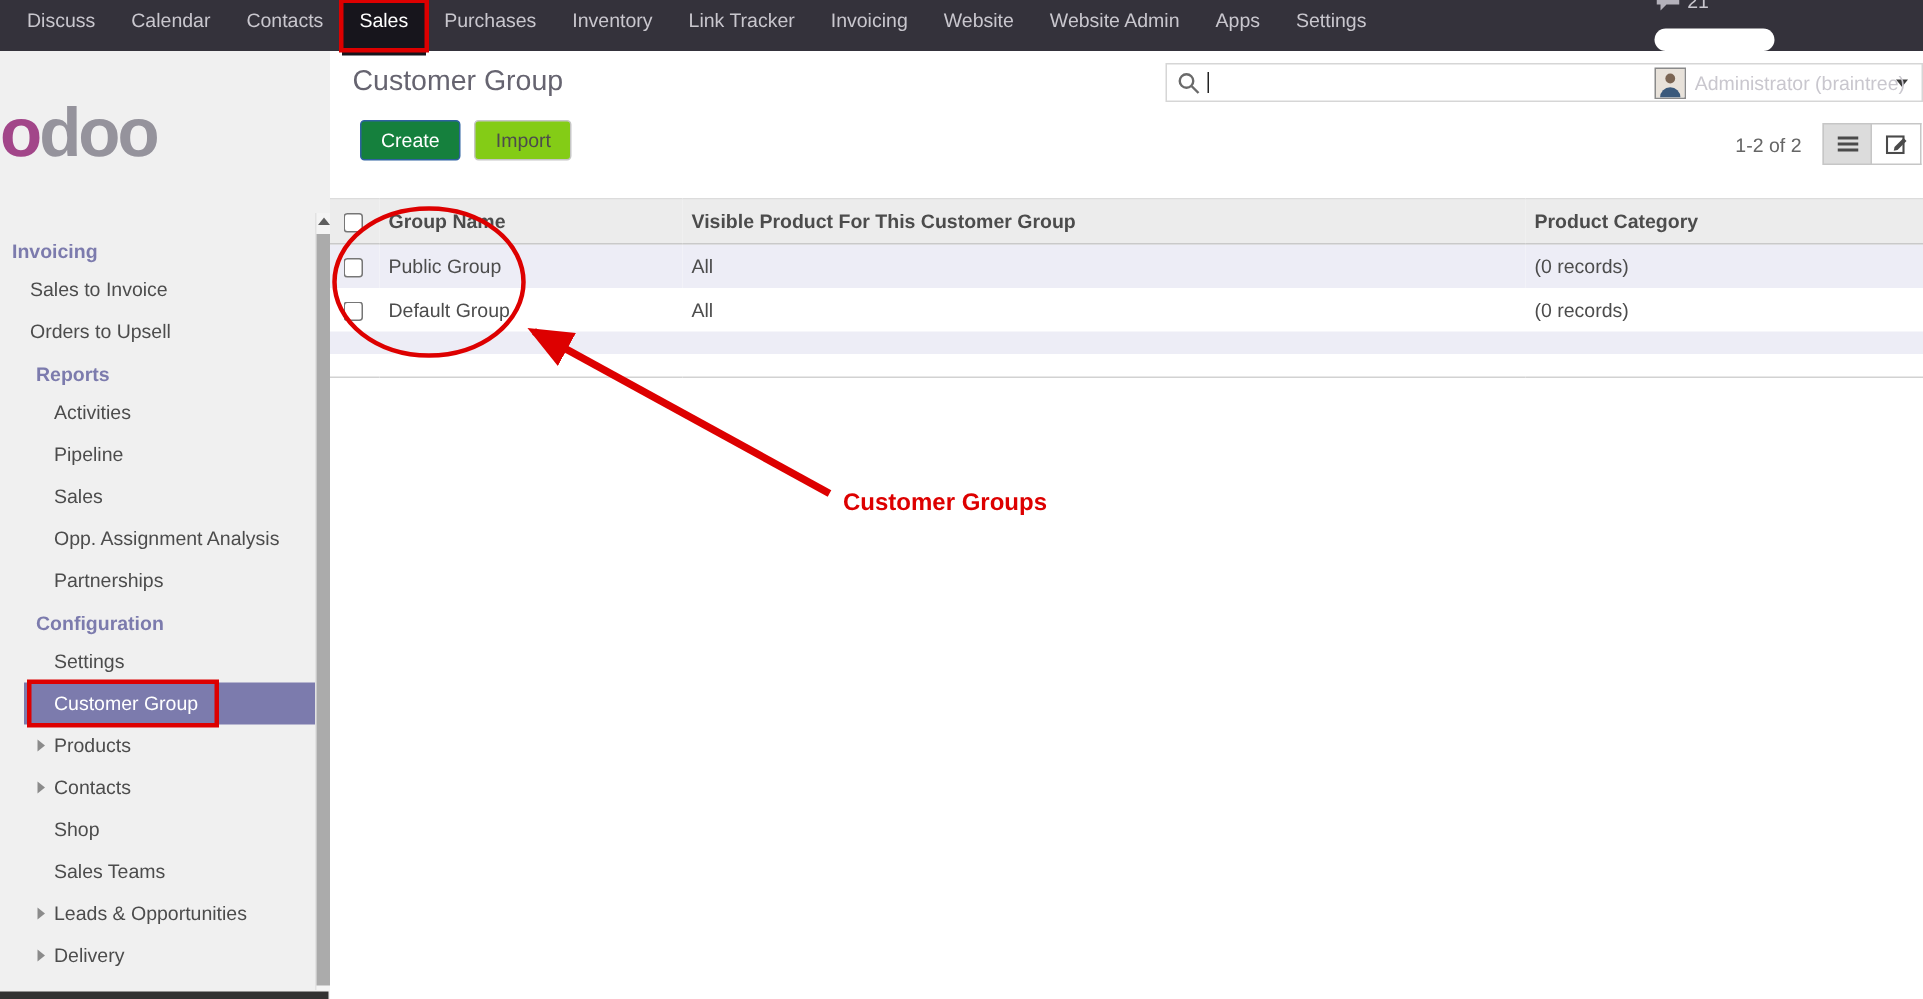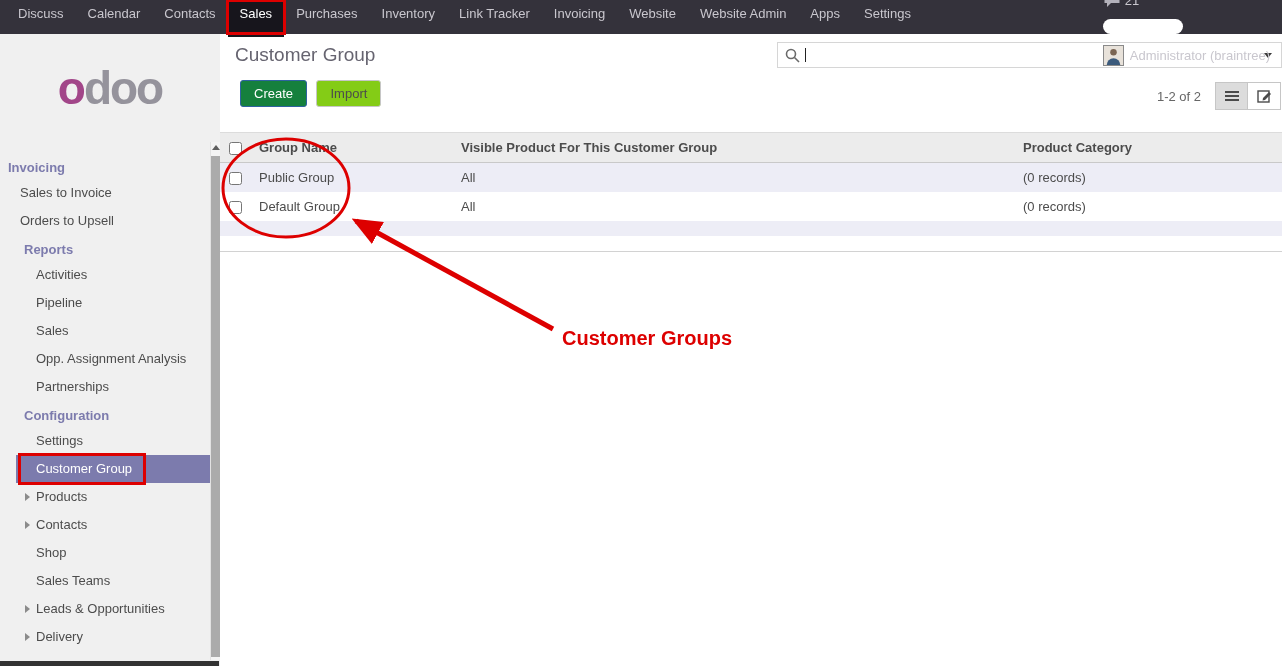--- a/index.html
+++ b/index.html
@@ -17,21 +17,21 @@
   .topbar-right { margin-left:auto; display:flex; gap:11px;flex-direction:column; }
   .debug-wrap { display:flex; align-items:center; gap:3px; cursor:pointer; }
   .caret-down-sm { width:0; height:0; border-left:4px solid transparent; border-right:4px solid transparent; border-top:4px solid #b3b1ba; }
   .chat-wrap { display:flex; align-items:center; gap:4px; color:#c9c7ce; font-size:13px; cursor:pointer; }
   .pill { width:80px; height:15px; background:#fff; border-radius:8px; }
   .user-wrap { display:flex; align-items:center; gap:6px; color:#c9c7ce; font-size:13px; cursor:pointer; }
   .avatar { width:21px; height:21px; border:1px solid #8a8a8a; background:#fff; display:block; }
 
   
   .sidebar { position:absolute; top:34px; left:0; width:220px; bottom:0; background:#f0f0f0; z-index:5; }
-  .logo { display:block; text-align:center; margin-top:24px; height:66px; line-height:60px;
+  .logo { display:block; margin-top:24px; height:66px; line-height:60px;
     font-size:46px; font-weight:bold; color:#95939c; letter-spacing:-2px; cursor:pointer; }
   .logo::first-letter { color:#a24689; }
   .side-menu { margin-top:31px; width:210px; }
   .section + .section { margin-top:2px;padding-left:16px; }
   .section-title { color:#7c7bad; font-weight:bold; font-size:13px; padding:5px 8px 4px 8px; height:24px; }
   .side-item { font-size:13px; color:#4c4c4c; padding:0 8px 0 20px; line-height:28px; height:28px;
     cursor:pointer; position:relative; display:flex; align-items:center; white-space:nowrap; }
   .side-item.has-caret { padding-left:9px; }
   .caret-right { width:0; height:0; border-top:4px solid transparent; border-bottom:4px solid transparent;
     border-left:5px solid #8b8b8b; margin-right:6px; flex:0 0 auto; }
@@ -75,21 +75,21 @@
   .col-cb { width:33px; padding-left:9px !important; padding-right:2px !important; }
   .col-name { width:202px; }
   .col-visible { width:562px; }
   tr.alt td { background:#ededf6; }
   tr.filler td { height:15px; cursor:default; }
   tr.filler-last td { border-bottom:1px solid #d2d2d2; }
   input[type=checkbox] { margin:0; vertical-align:middle; }
 
   
   .overlay { position:absolute; top:0; left:0; width:1282px; height:666px; pointer-events:none; z-index:40; }
-  .callout { position:absolute; left:562px; top:327px; font-size:20px; font-weight:bold; color:#dd0000;
+  .callout { position:absolute; left:562px; top:327px; font-size:16px; font-weight:bold; color:#dd0000;
     z-index:41; pointer-events:none; white-space:nowrap; }
 </style>
 </head>
 <body>
 
 <header class="topbar">
   <nav class="menus">
     <span class="menu-item">Discuss</span>
     <span class="menu-item">Calendar</span>
     <span class="menu-item">Contacts</span>

